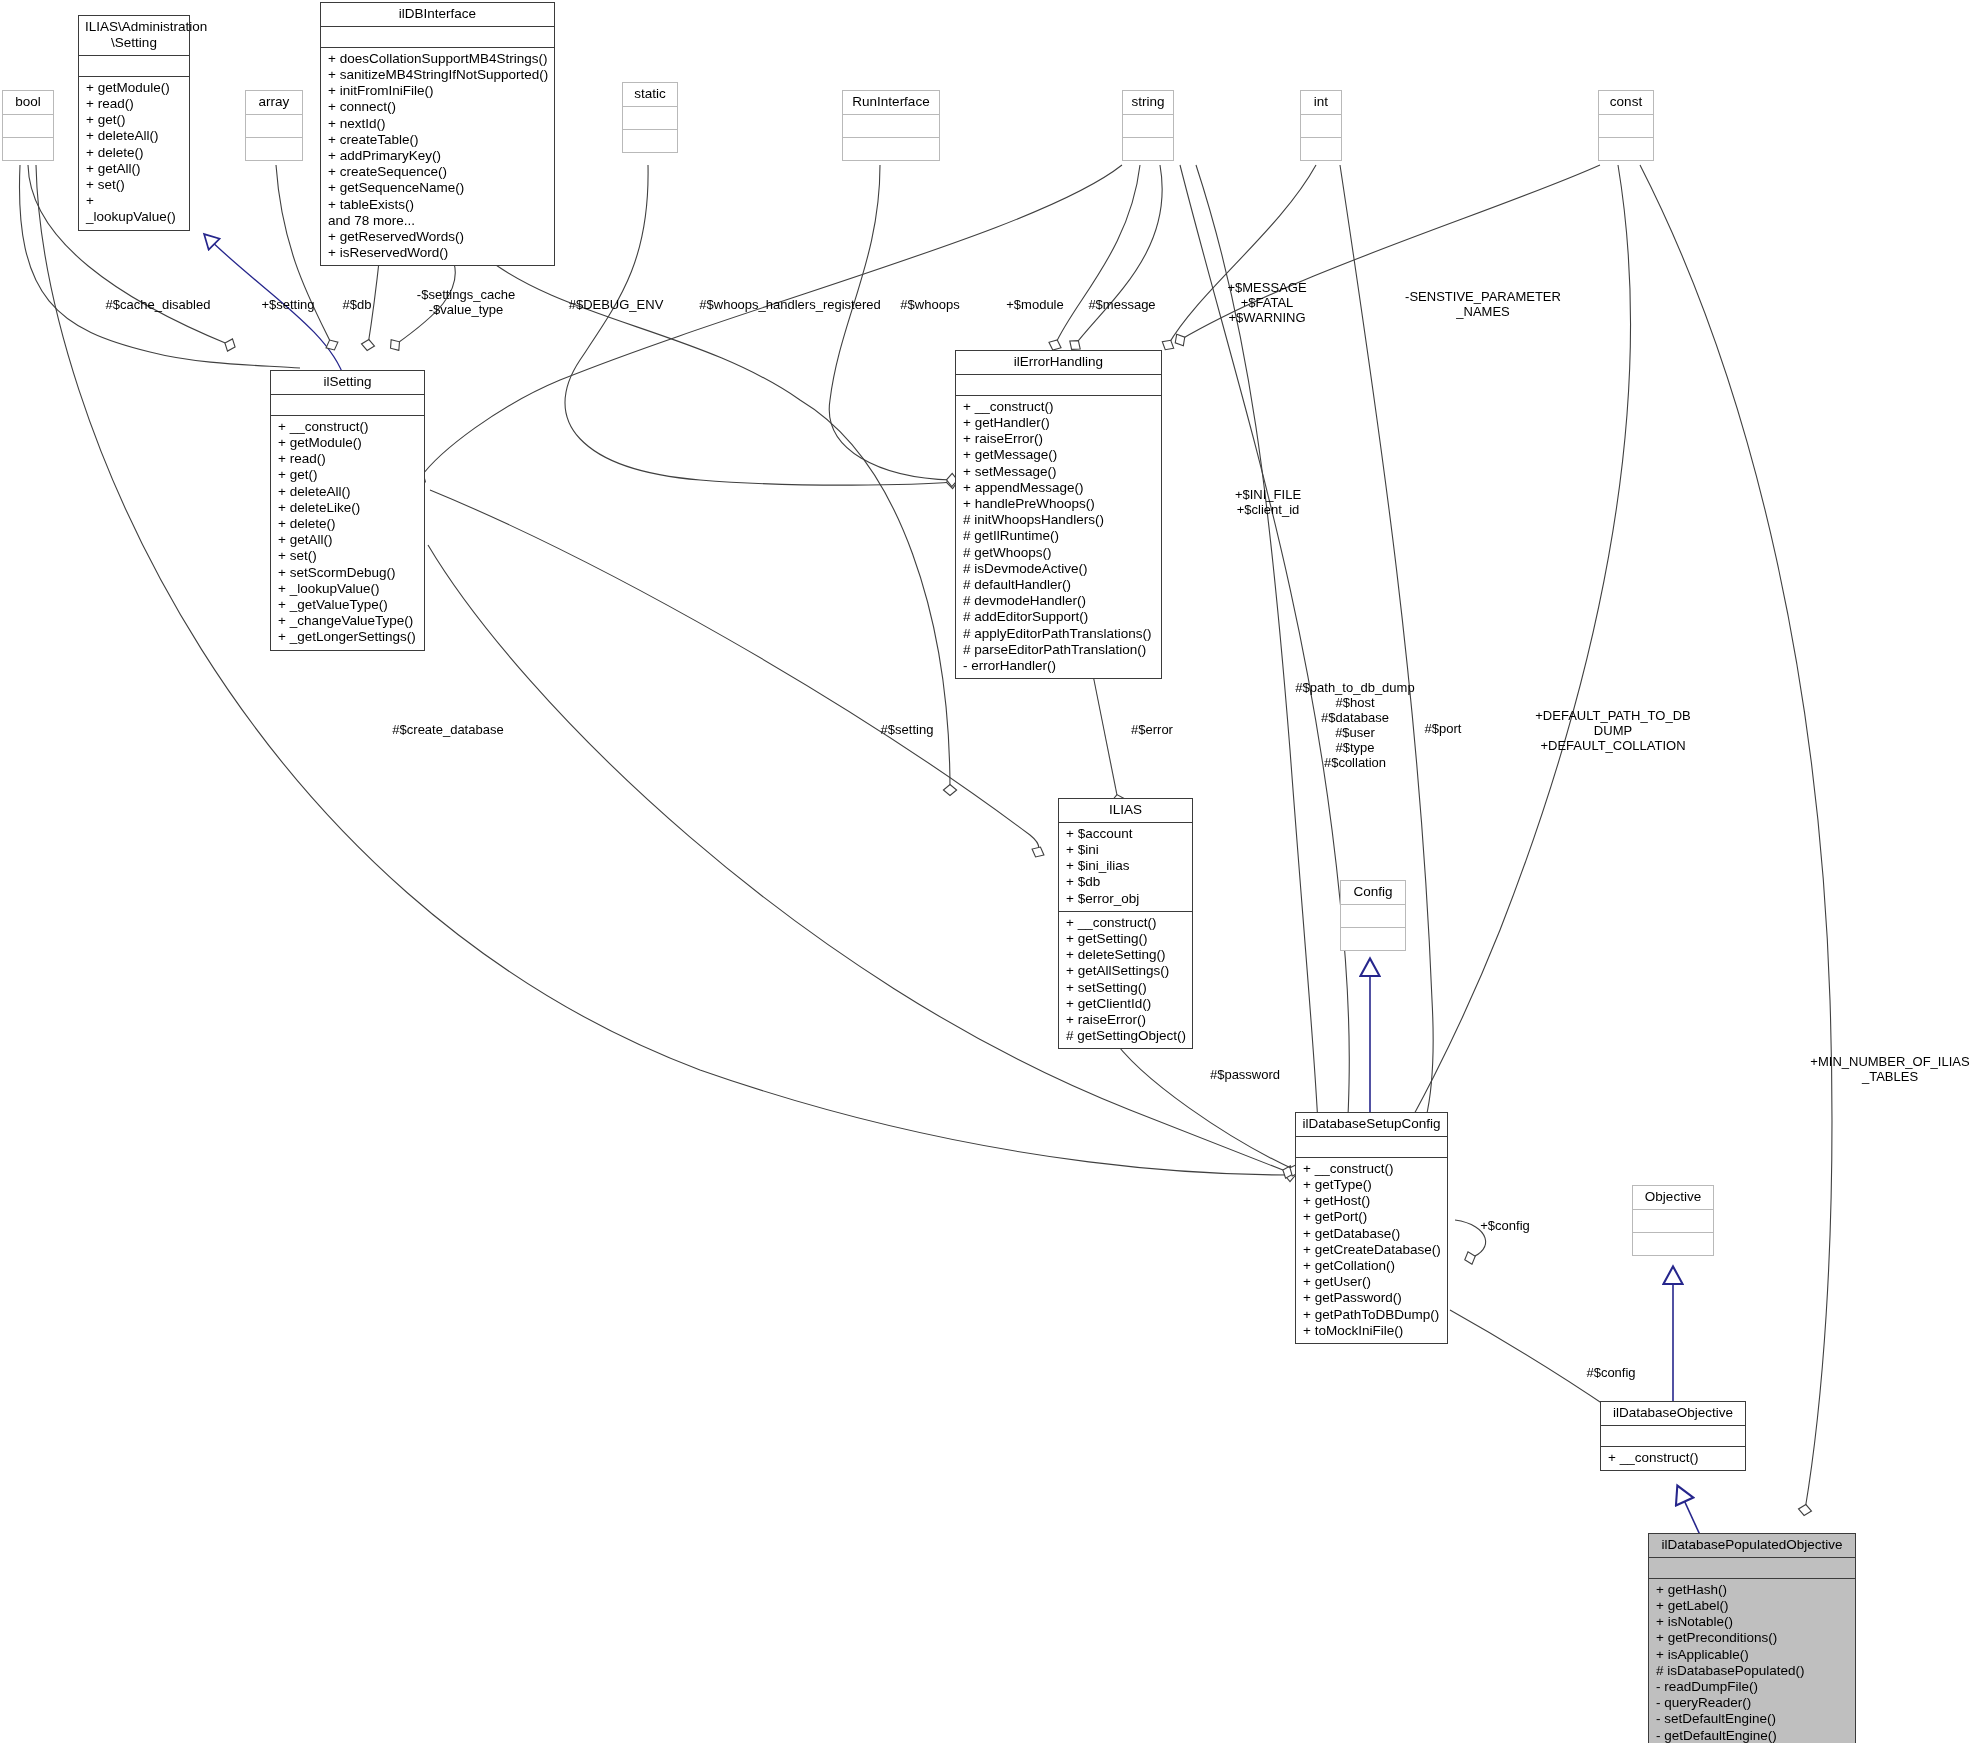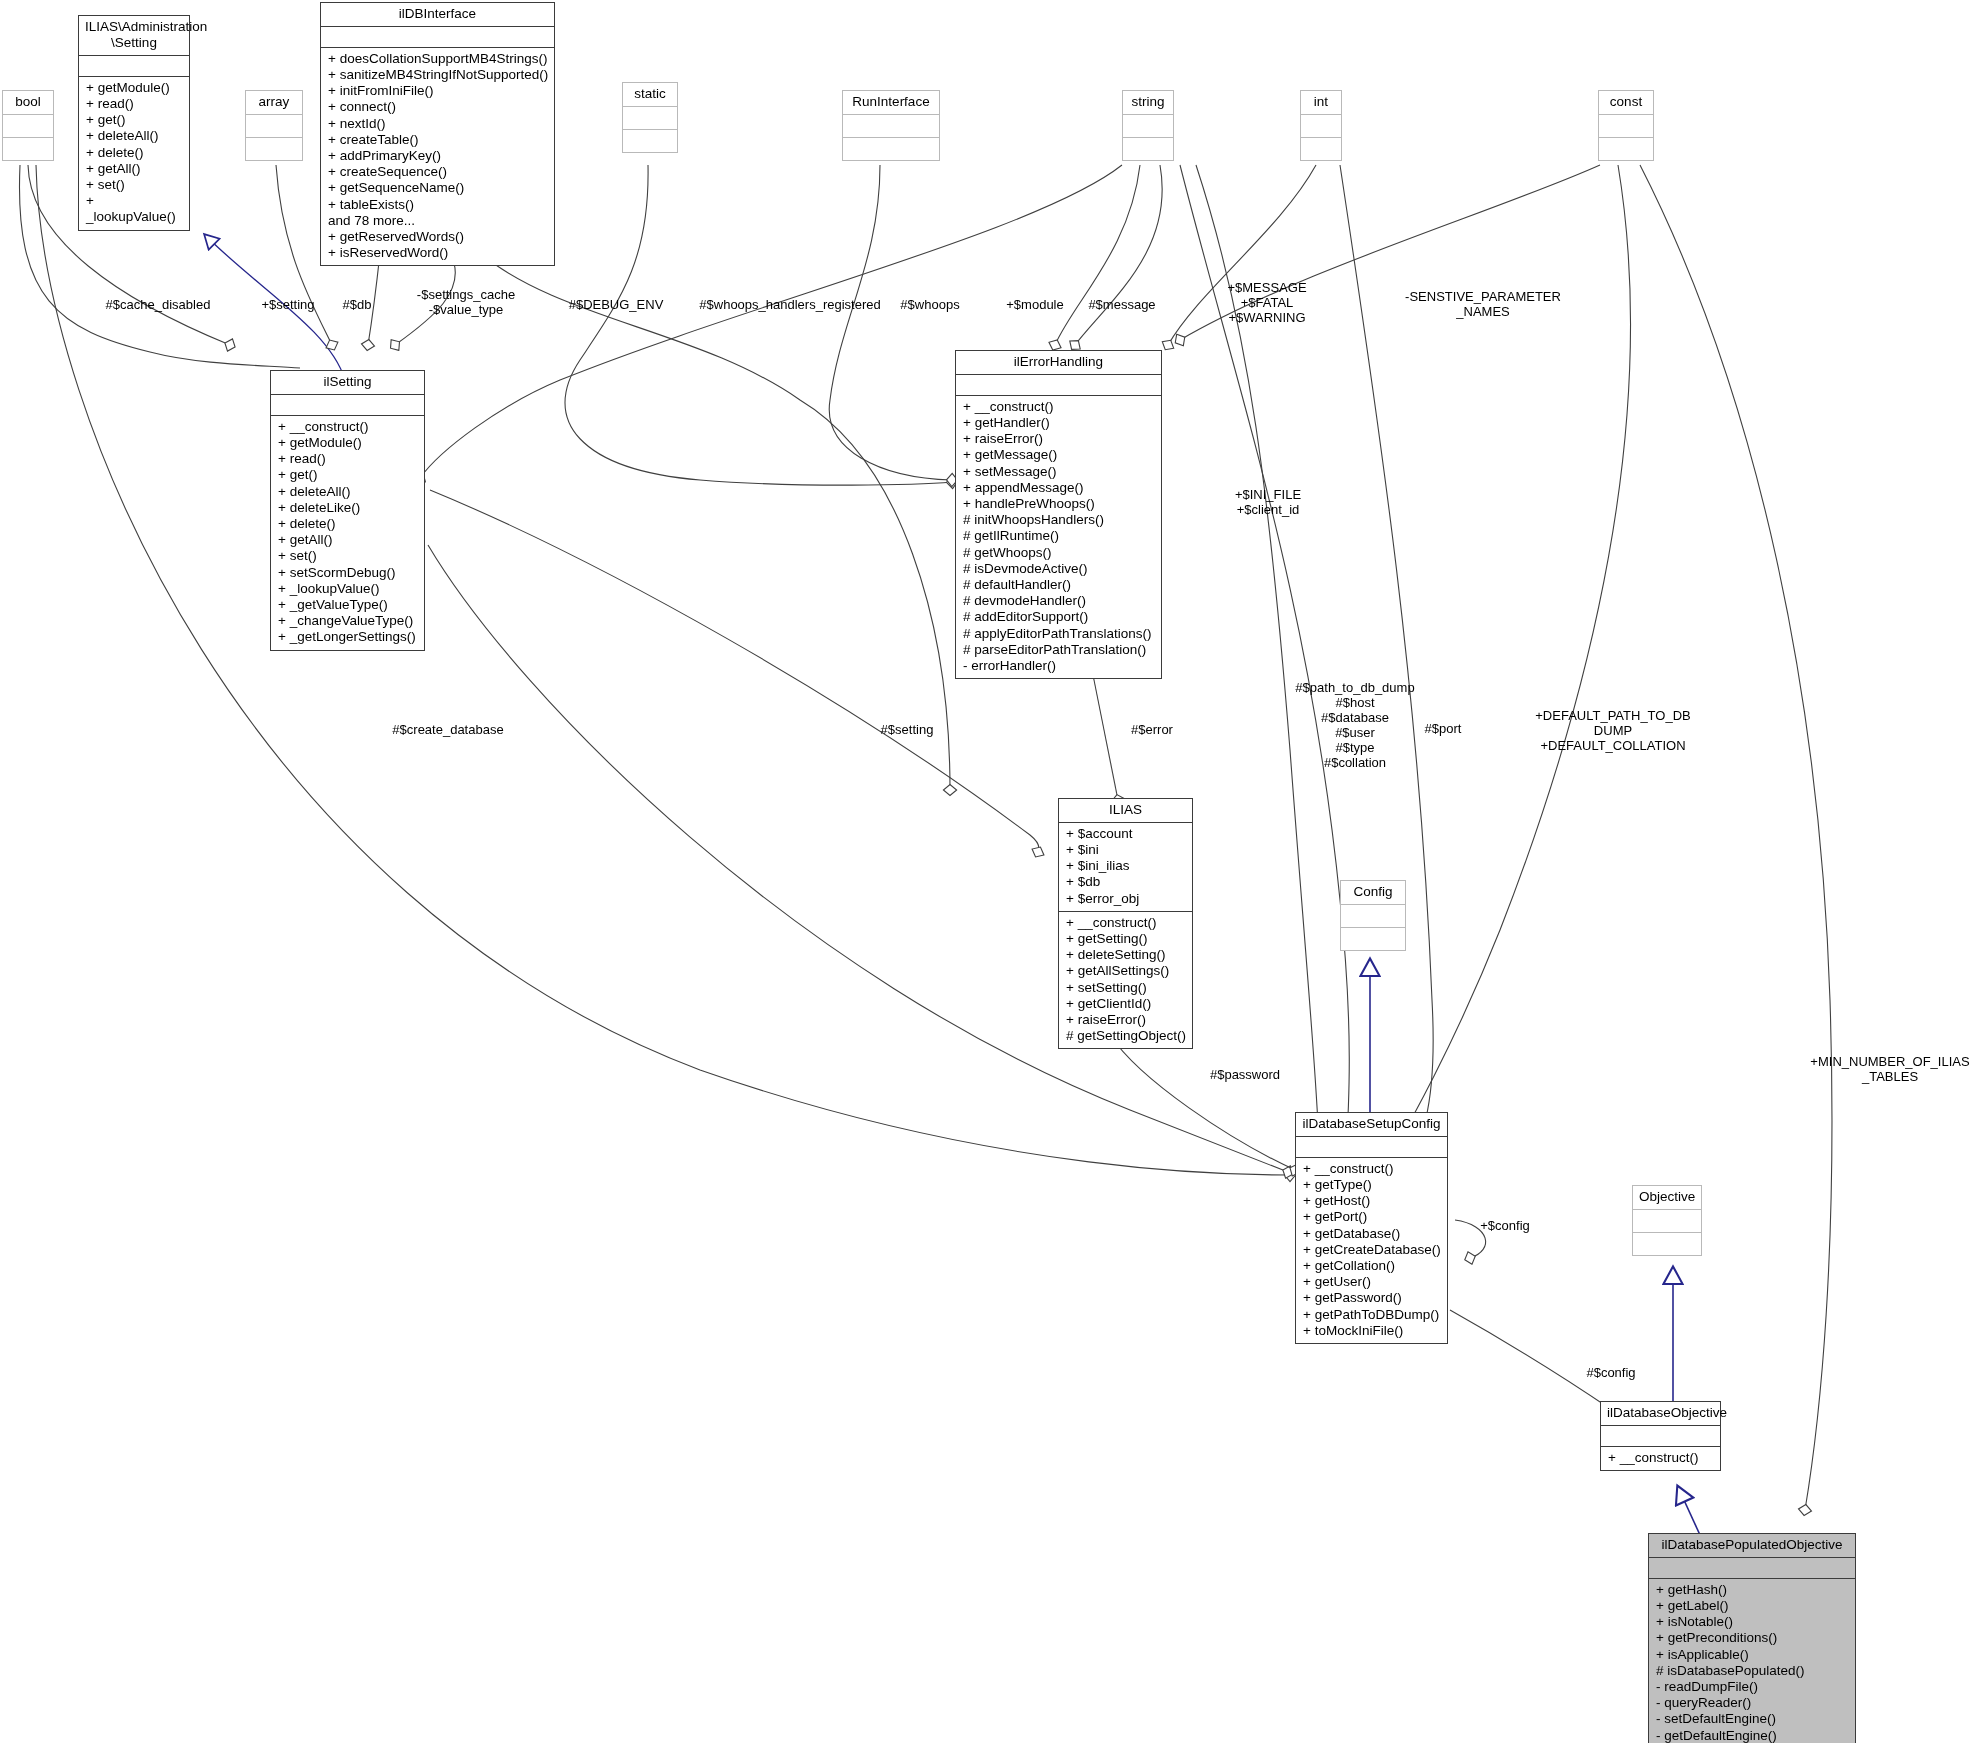--- a/index.html
+++ b/index.html
@@ -283,29 +283,29 @@
 + getPort()
 + getDatabase()
 + getCreateDatabase()
 + getCollation()
 + getUser()
 + getPassword()
 + getPathToDBDump()
 + toMockIniFile()</span></div>
   </div>
 
-  <div class="node plain" style="left:1632px;top:1185px;width:70px;">
+  <div class="node plain" style="left:1632px;top:1185px;width:82px;">
     <div class="title">Objective</div>
     <div class="sep"></div>
       <div class="cell"></div>
     <div class="sep"></div>
       <div class="cell"></div>
   </div>
 
-  <div class="node primary" style="left:1600px;top:1401px;width:121px;">
+  <div class="node primary" style="left:1600px;top:1401px;width:146px;">
     <div class="title">ilDatabaseObjective</div>
     <div class="sep"></div>
       <div class="empty-row"></div>
     <div class="sep"></div>
     <div class="ops"><span>+ __construct()</span></div>
   </div>
 
   <div class="node focus" style="left:1648px;top:1533px;width:208px;">
     <div class="title">ilDatabasePopulatedObjective</div>
     <div class="sep"></div>

